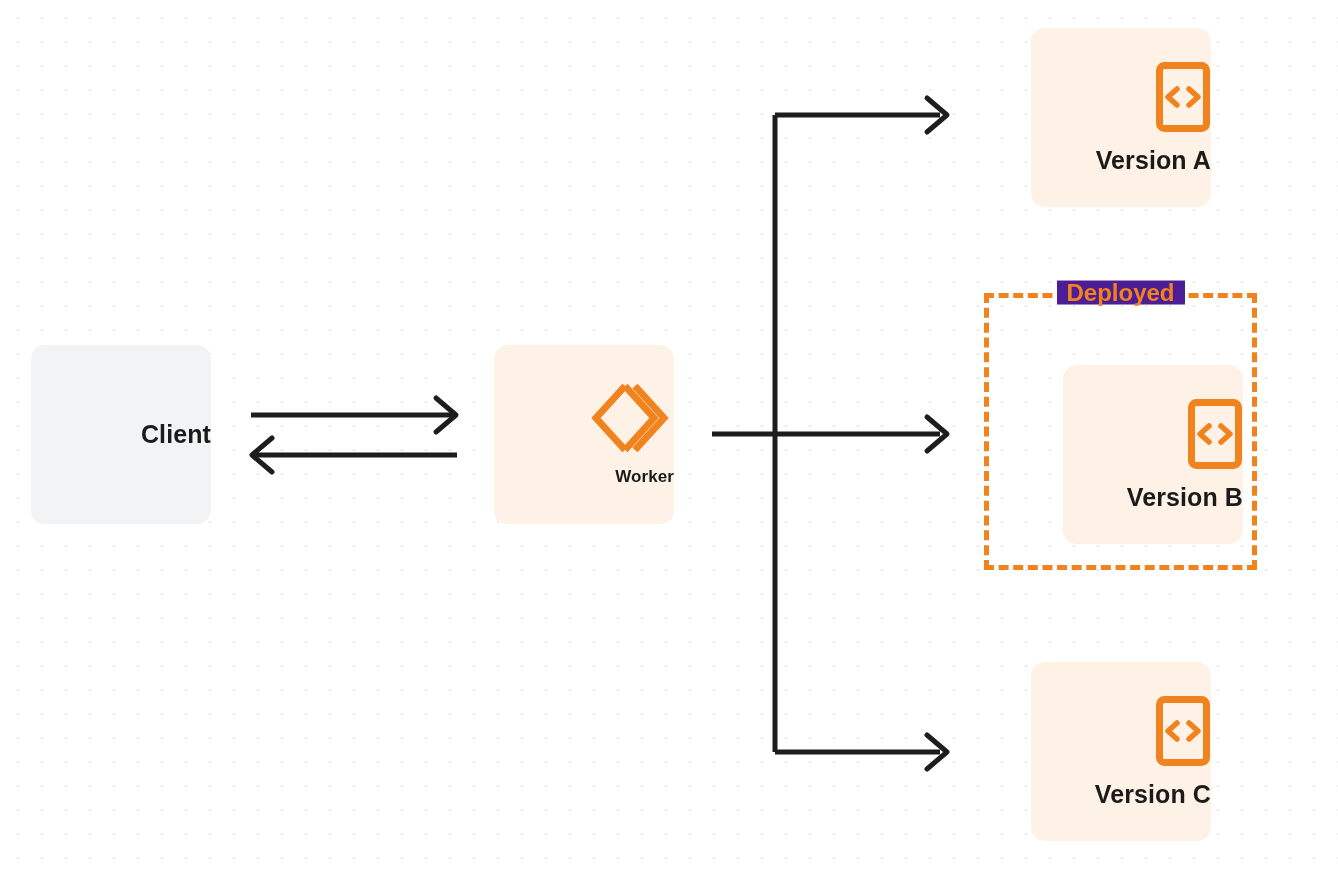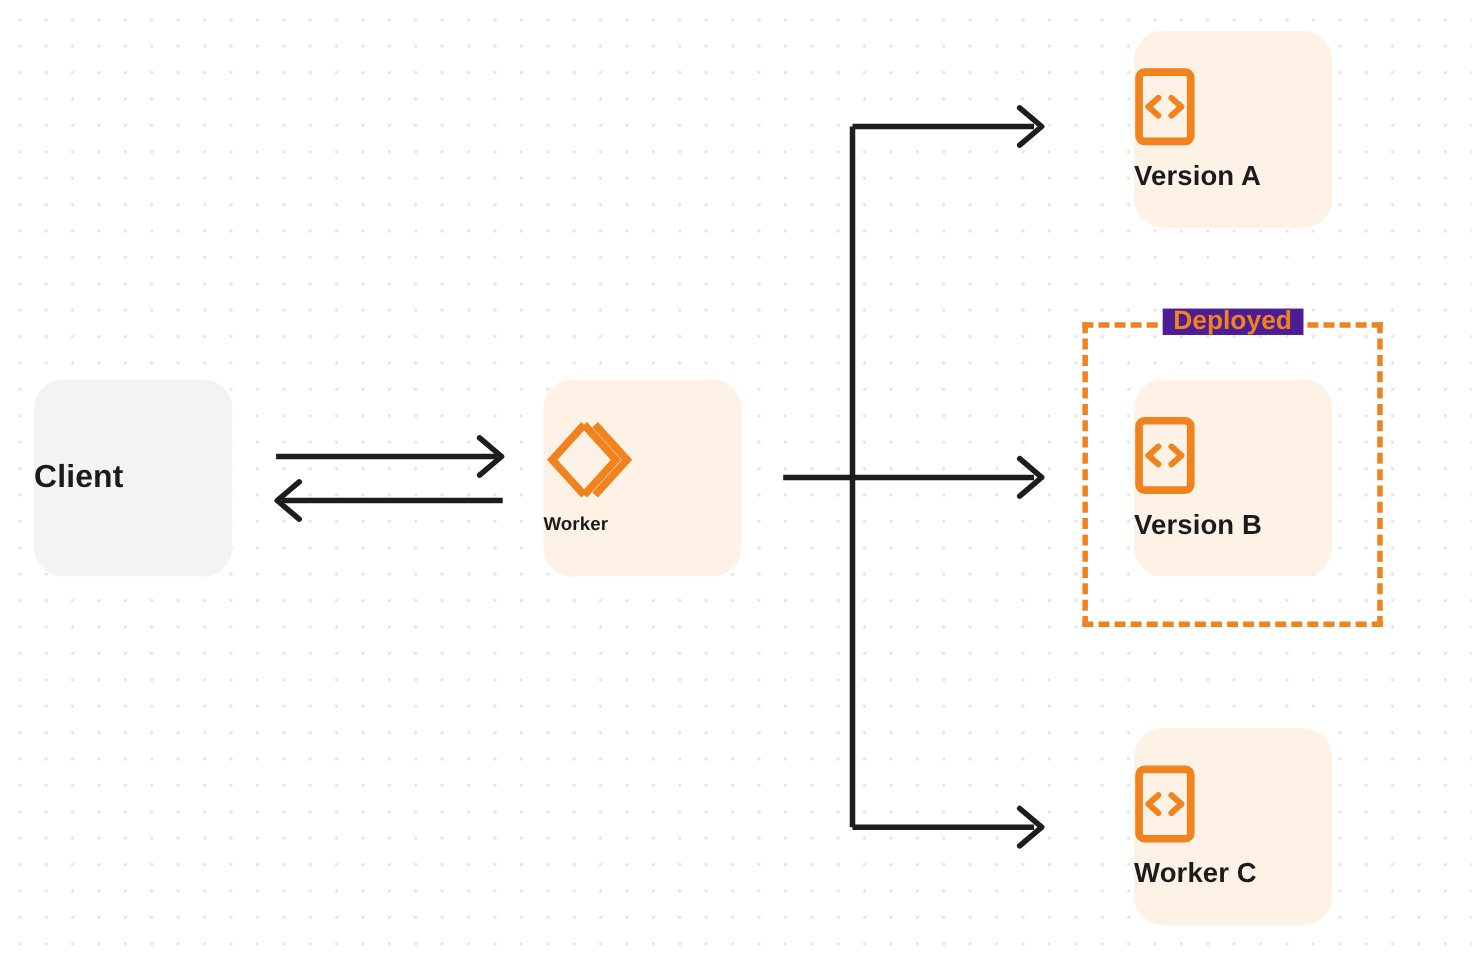--- a/index.html
+++ b/index.html
@@ -21,45 +21,45 @@
   #canvas {
     position: relative;
     width: 1338px;
     height: 878px;
   }
 
   
   .node {
     position: absolute;
     box-sizing: border-box;
-    border-radius: 26px;
+    border-radius: 14px;
     display: flex;
     flex-direction: column;
-    align-items: flex-start;
+    align-items: flex-end;
     justify-content: center;
   }
 
   .node-label {
     font-weight: bold;
     color: #1b1b1b;
     letter-spacing: 0.1px;
     text-align: center;
     line-height: 1.1;
   }
 
   
   .client-box {
     left: 31px;
     top: 345px;
     width: 180px;
     height: 179px;
     background: #f2f3f4;
   }
   .client-box .node-label {
-    font-size: 29px;
+    font-size: 25px;
   }
 
   
   .worker-box {
     left: 494px;
     top: 345px;
     width: 180px;
     height: 179px;
     background: #fdf2e5;
   }
@@ -74,21 +74,21 @@
   }
 
   
   .version-box {
     width: 180px;
     height: 179px;
     background: #fdf2e5;
     left: 1031px;
   }
   .version-a { top: 28px; }
-  .version-b { top: 345px; }
+  .version-b { top: 365px; margin-left: 32px; }
   .version-c { top: 662px; }
 
   .version-box .node-label {
     font-size: 25px;
     margin-top: 14px;
   }
   .code-icon {
     width: 56px;
     height: 72px;
     display: block;
@@ -236,17 +236,17 @@
   <div class="node version-box version-c">
     <span>
       <svg class="code-icon" viewBox="0 0 56 72" xmlns="http://www.w3.org/2000/svg">
         <rect x="4.5" y="4.5" width="47" height="63" rx="5" ry="5" fill="none" stroke="#f0831e" stroke-width="7"></rect>
         <g fill="none" stroke="#f0831e" stroke-width="5.5" stroke-linecap="round" stroke-linejoin="round">
           <polyline points="22,28 13,36 22,44"></polyline>
           <polyline points="34,28 43,36 34,44"></polyline>
         </g>
       </svg>
     </span>
-    <span class="node-label">Worker C</span>
+    <span class="node-label">Version C</span>
   </div>
 
 
 </div>
 
 </body></html>

